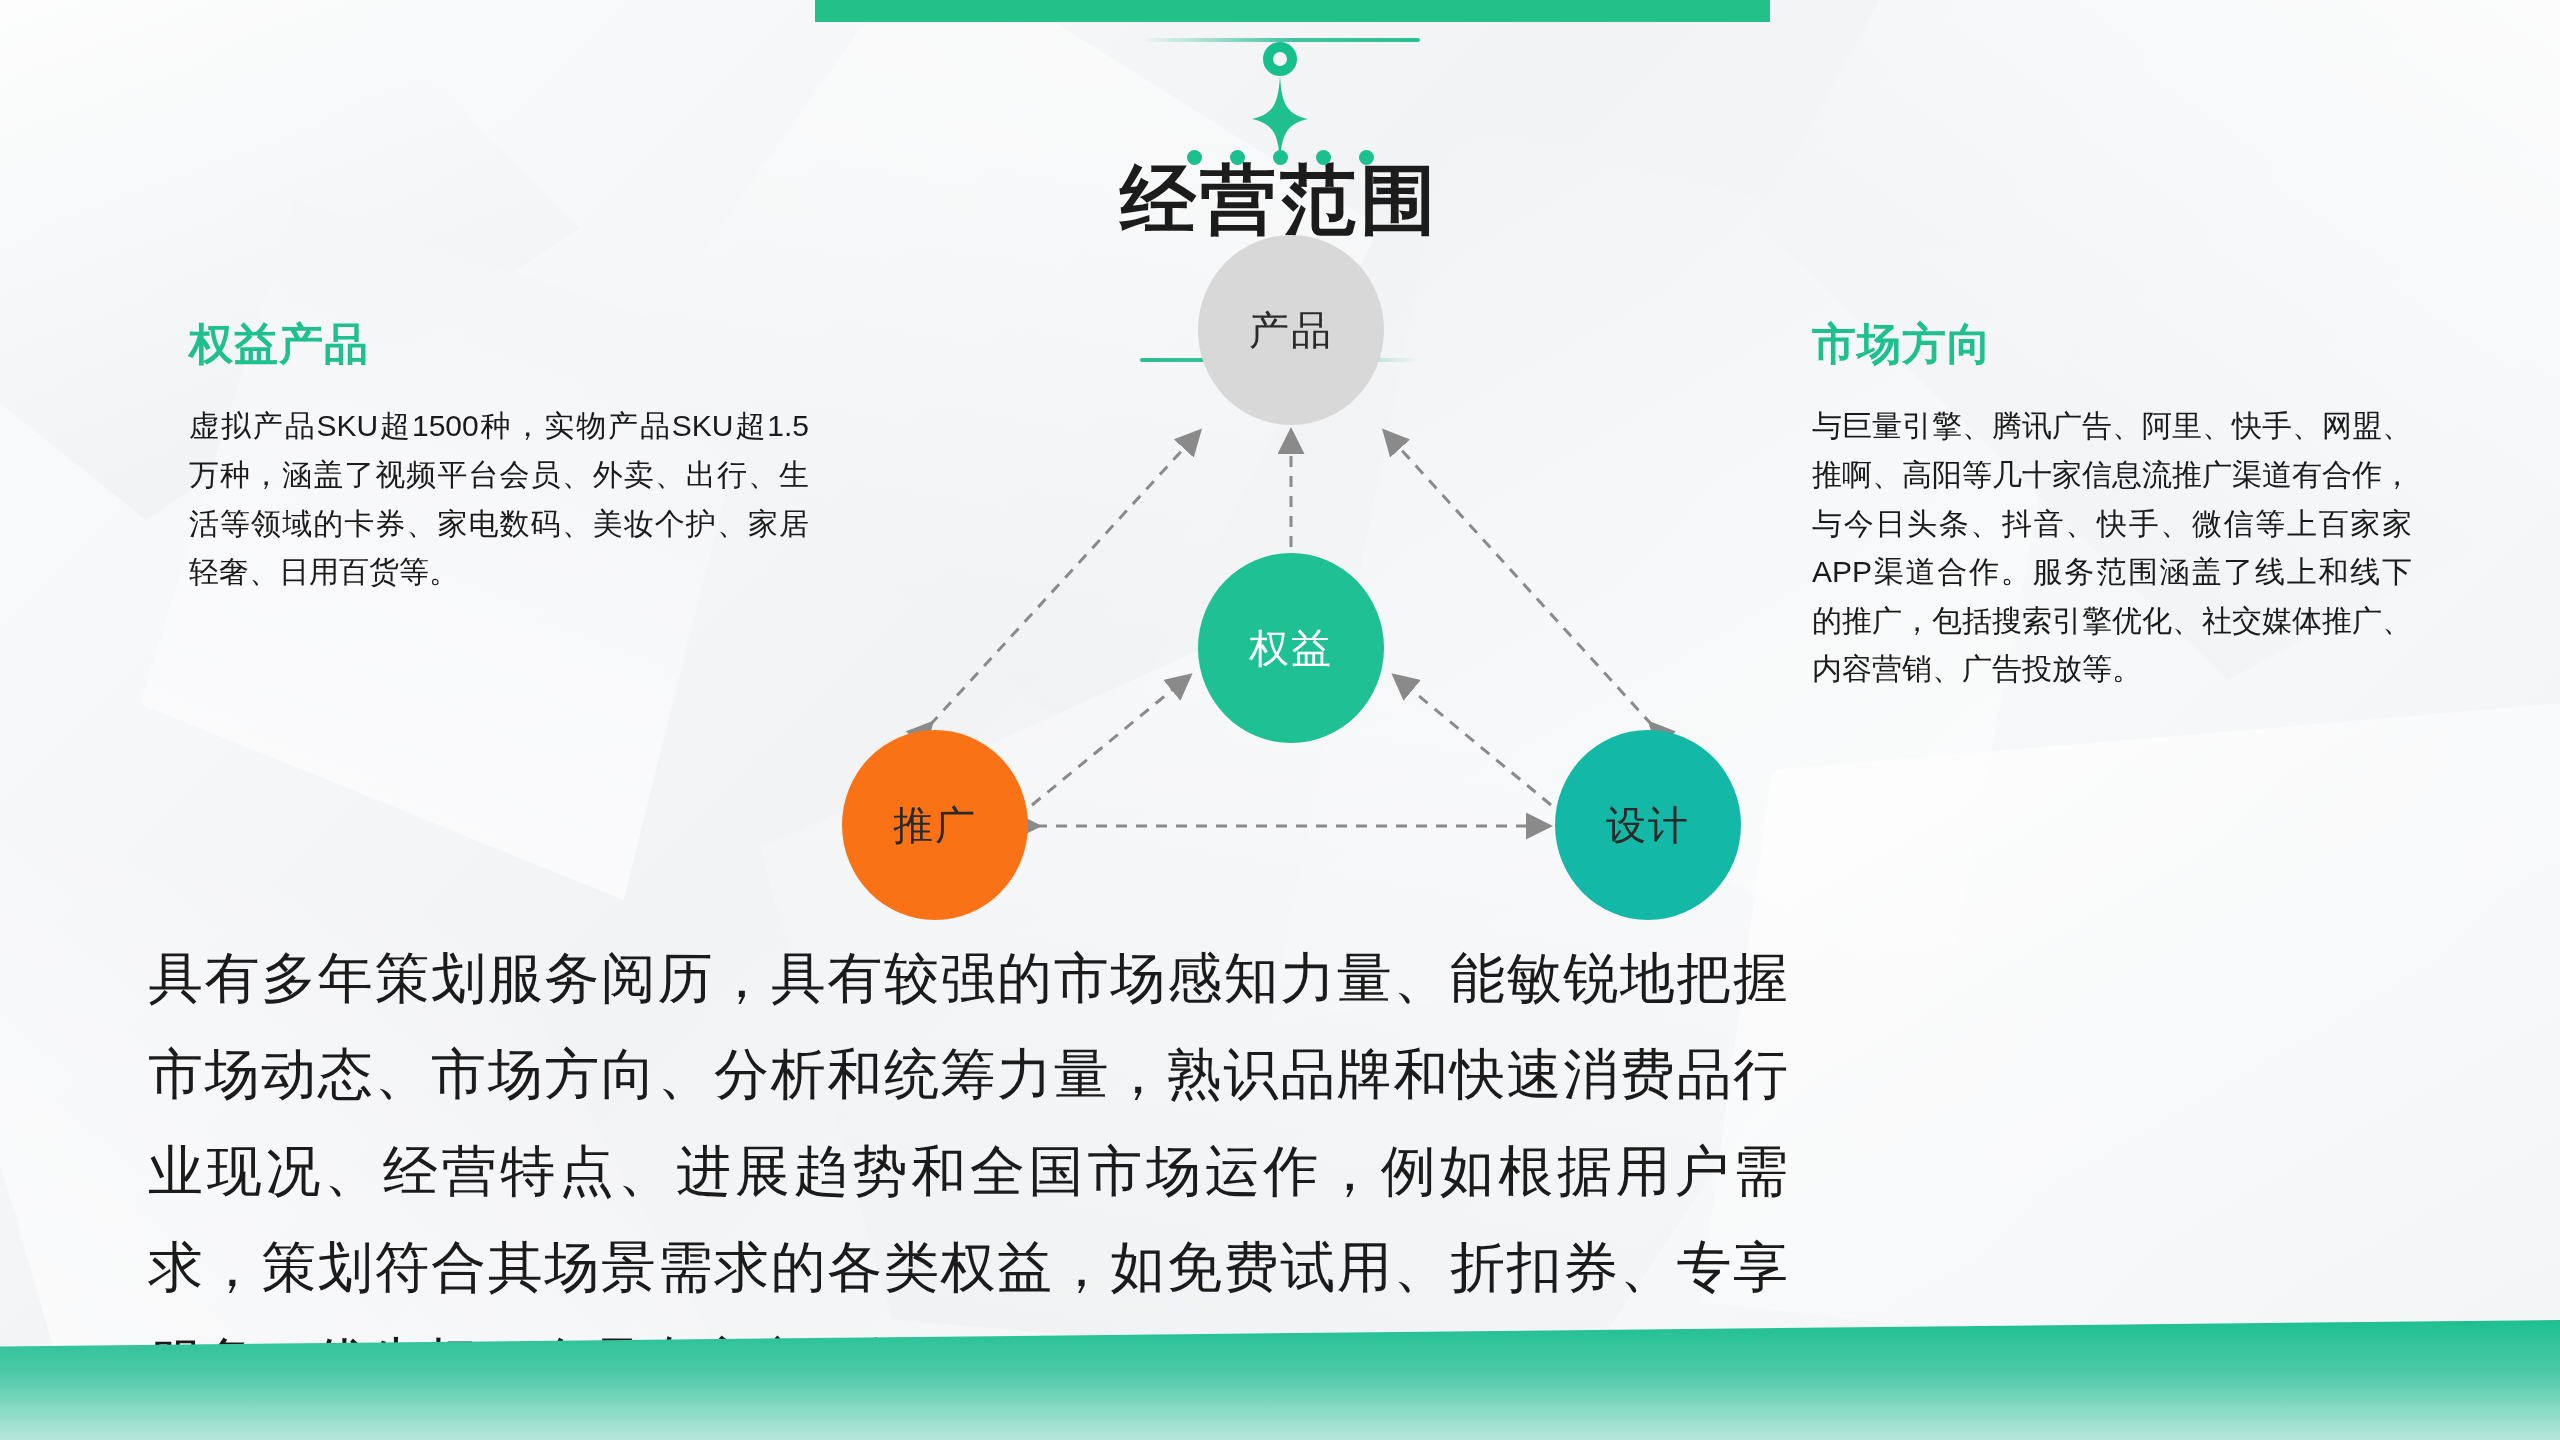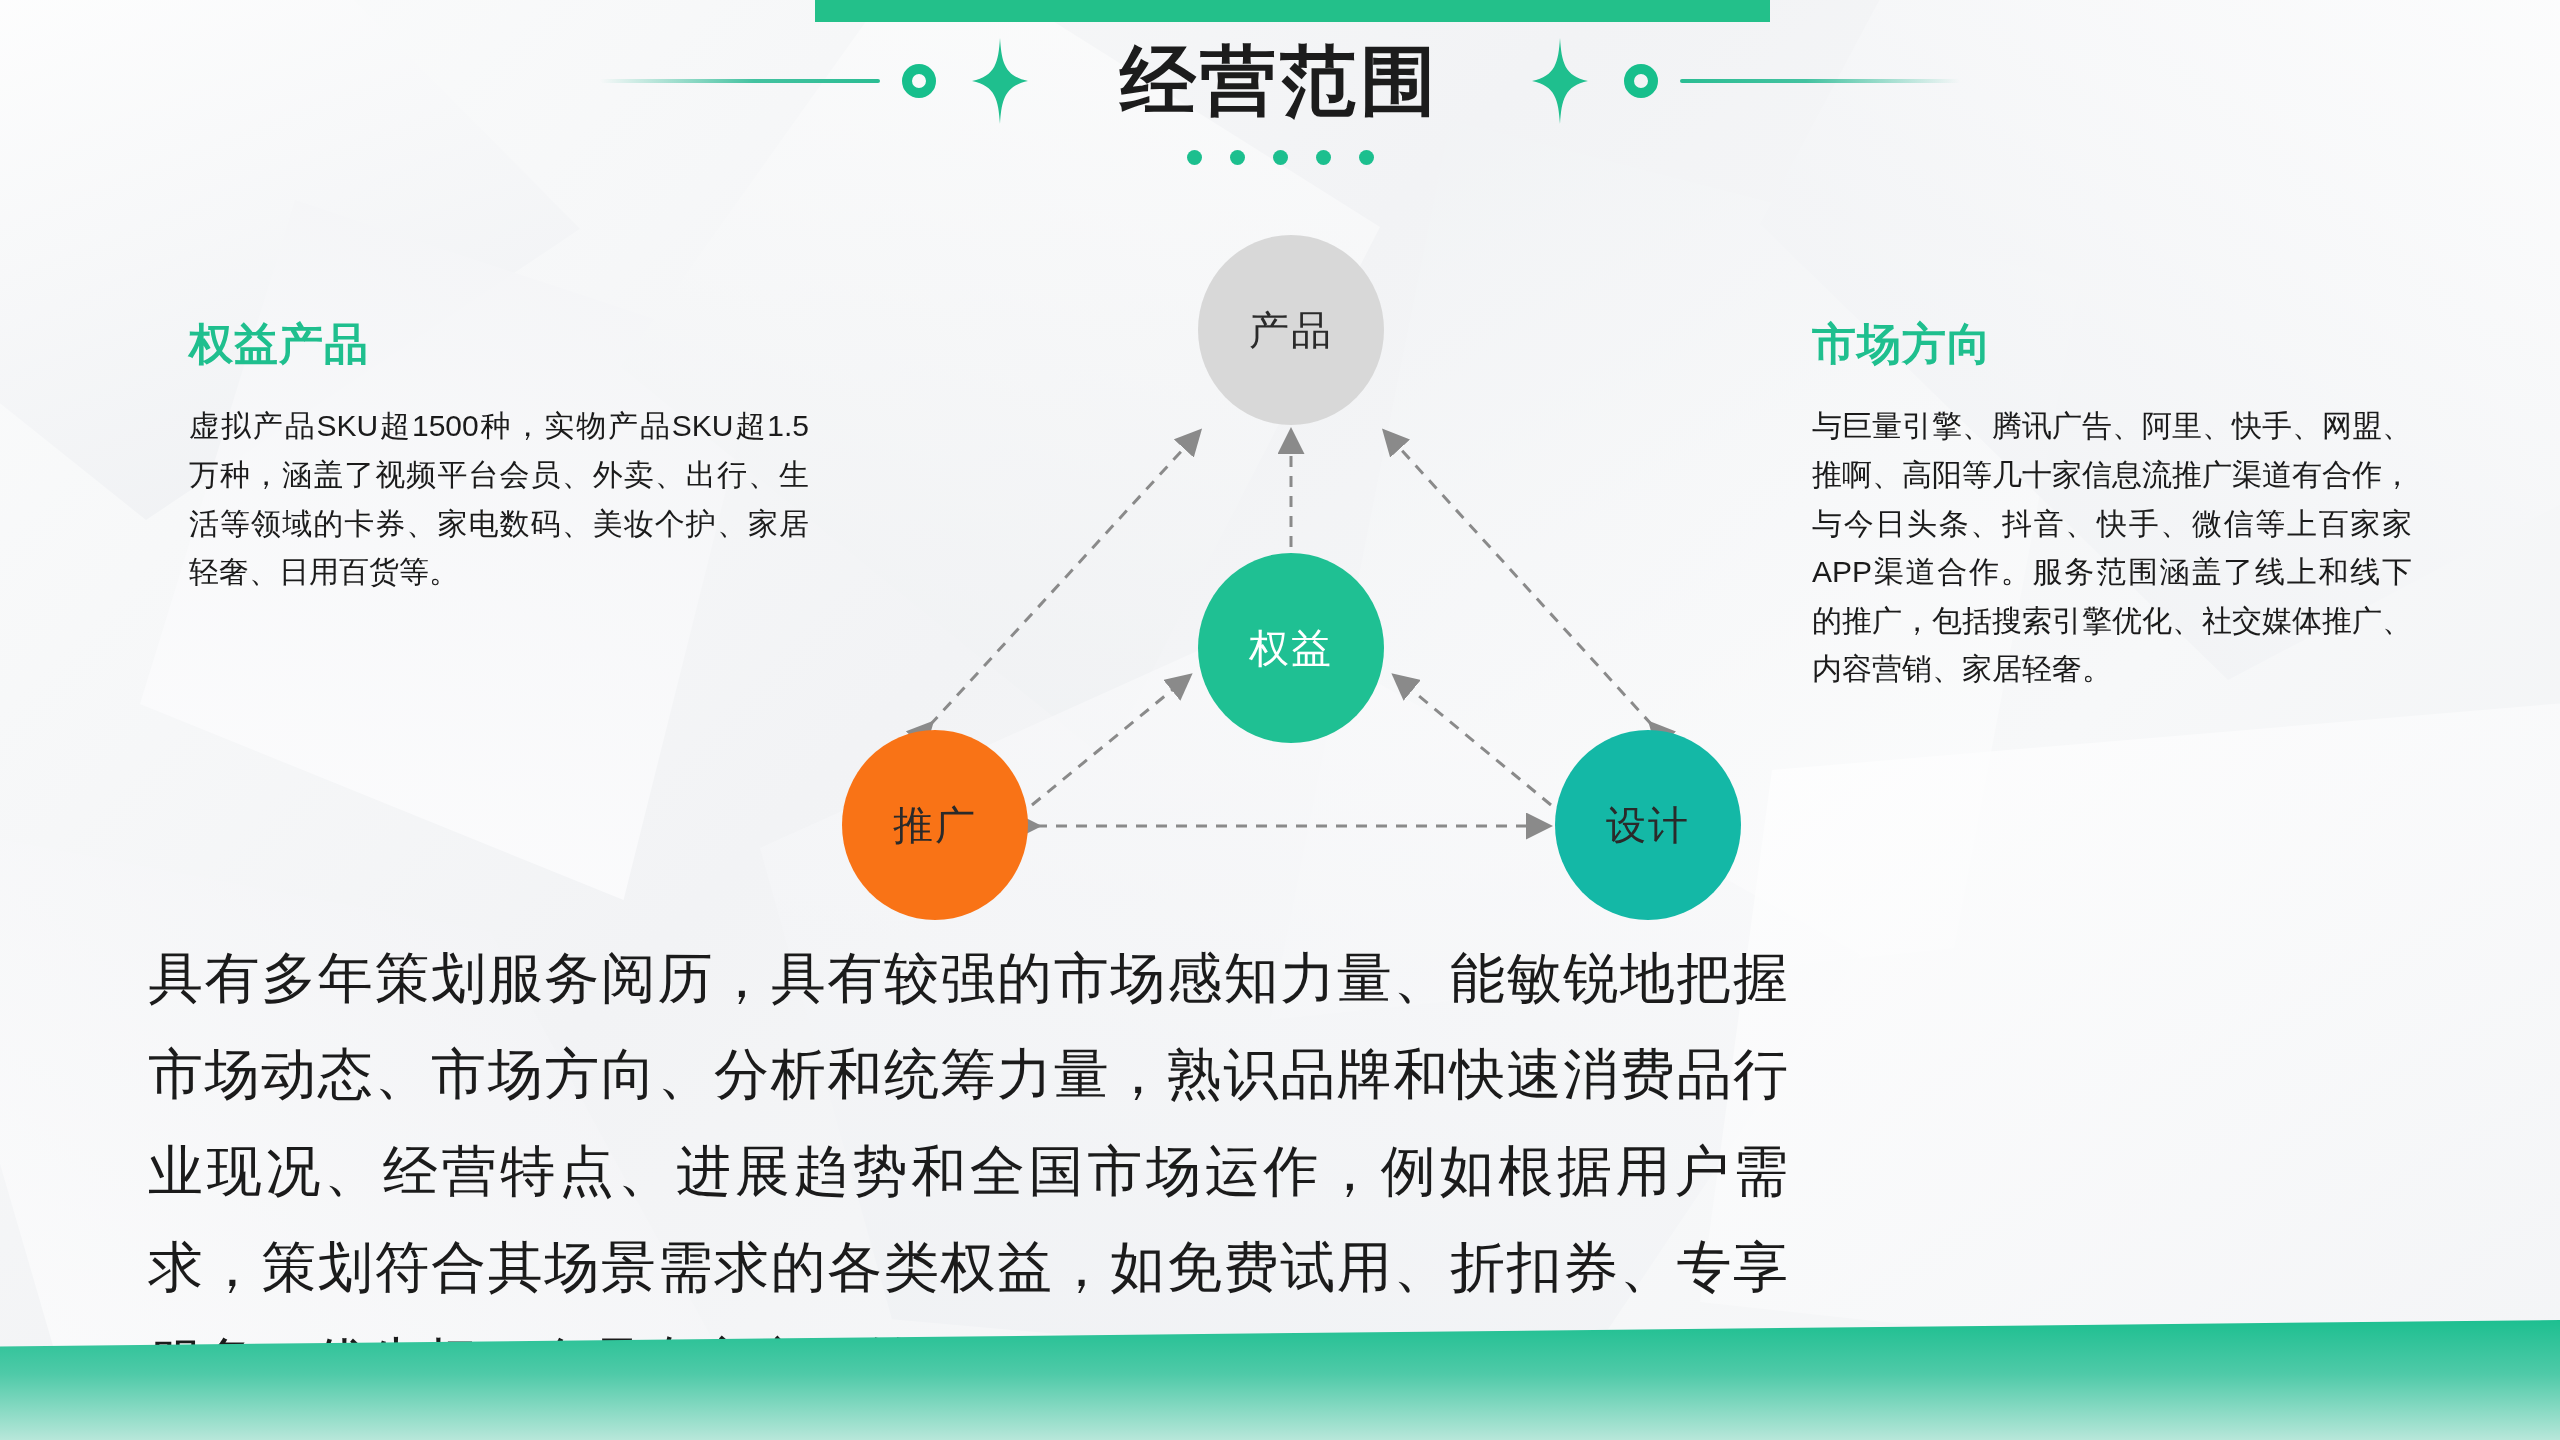--- a/index.html
+++ b/index.html
@@ -99,20 +99,21 @@
   }
   .title-row {
     position: absolute;
     left: 0;
     top: 0;
     width: 2560px;
     display: flex;
     align-items: center;
     justify-content: center;
     gap: 0px;
+    flex-direction: column;
   }
   .deco-line {
     width: 280px;
     height: 4px;
     border-radius: 2px;
   }
   .deco-line.left {
     background: linear-gradient(to right, rgba(35,192,138,0) 0%, #43c2a0 55%, #2bbd93 100%);
   }
   .deco-line.right {
@@ -303,21 +304,21 @@
     </div>
   </div>
 
   <div class="col-left">
     <h2 class="sec-head">权益产品</h2>
     <p class="sec-body">虚拟产品SKU超1500种，实物产品SKU超1.5万种，涵盖了视频平台会员、外卖、出行、生活等领域的卡券、家电数码、美妆个护、家居轻奢、日用百货等。</p>
   </div>
 
   <div class="col-right">
     <h2 class="sec-head">市场方向</h2>
-    <p class="sec-body">与巨量引擎、腾讯广告、阿里、快手、网盟、推啊、高阳等几十家信息流推广渠道有合作，与今日头条、抖音、快手、微信等上百家家APP渠道合作。服务范围涵盖了线上和线下的推广，包括搜索引擎优化、社交媒体推广、内容营销、家居轻奢。</p>
+    <p class="sec-body">与巨量引擎、腾讯广告、阿里、快手、网盟、推啊、高阳等几十家信息流推广渠道有合作，与今日头条、抖音、快手、微信等上百家家APP渠道合作。服务范围涵盖了线上和线下的推广，包括搜索引擎优化、社交媒体推广、内容营销、广告投放等。</p>
   </div>
 
   <div class="col-bottom">
     <p class="sec-body wide">具有多年策划服务阅历，具有较强的市场感知力量、能敏锐地把握市场动态、市场方向、分析和统筹力量，熟识品牌和快速消费品行业现况、经营特点、进展趋势和全国市场运作，例如根据用户需求，策划符合其场景需求的各类权益，如免费试用、折扣券、专享服务、优先权、会员专享商品等。</p>
   </div>
 
   <div class="diagram">
     <svg width="950" height="730" viewBox="0 0 950 730">
       <defs>
         <marker id="ah" markerWidth="9" markerHeight="9" refX="7" refY="4.5" orient="auto" markerUnits="strokeWidth">

